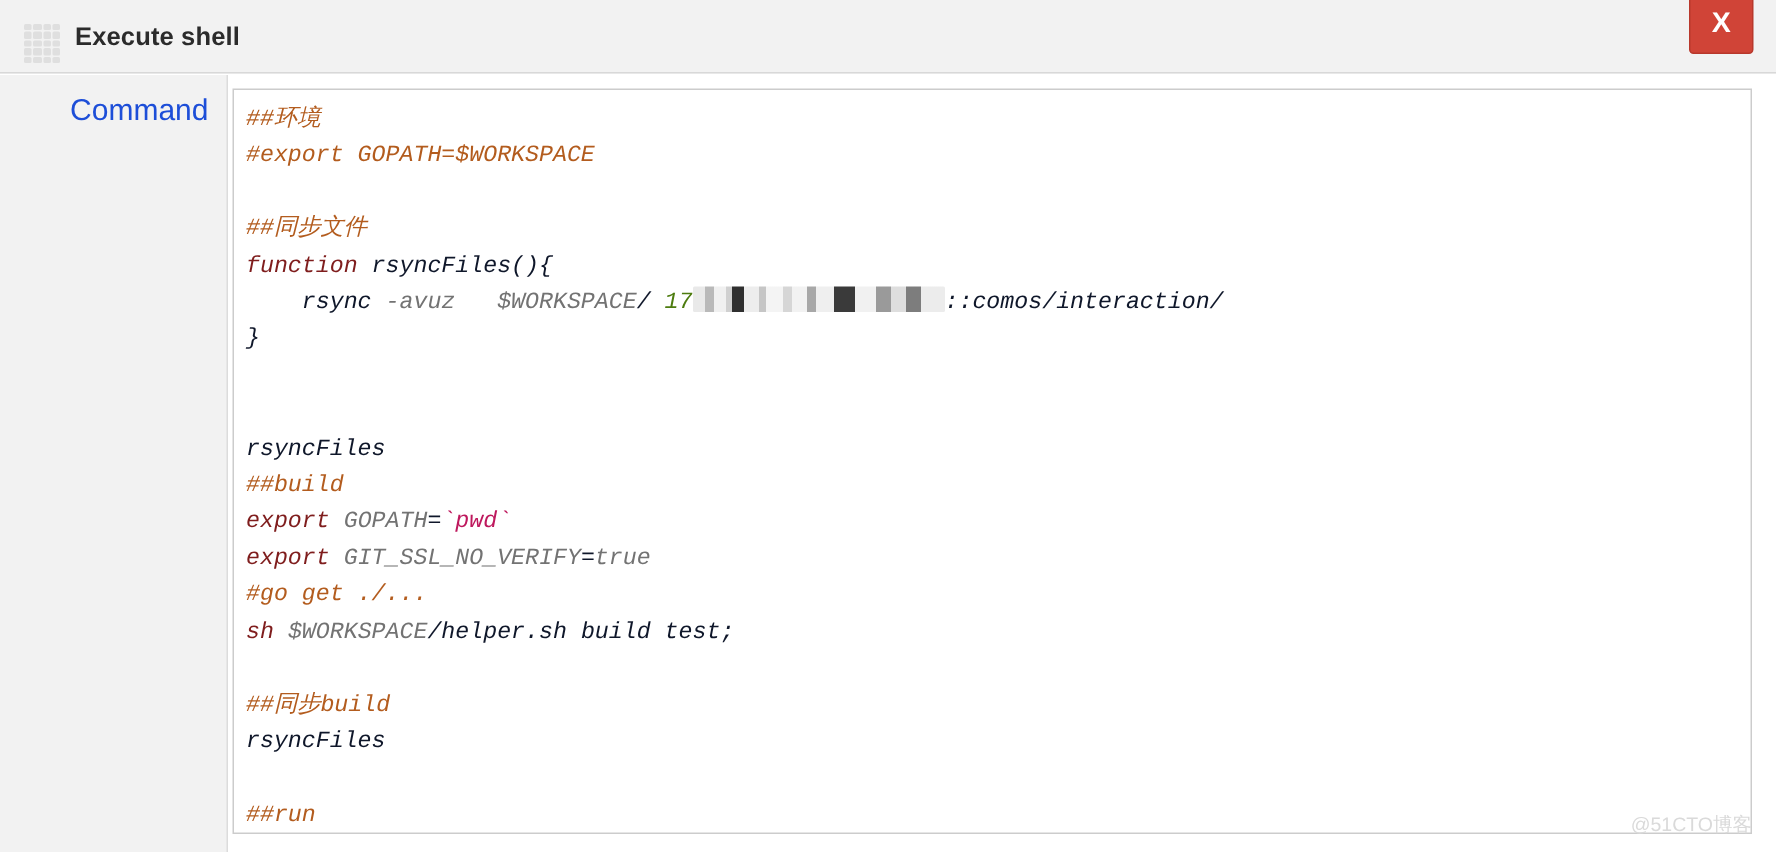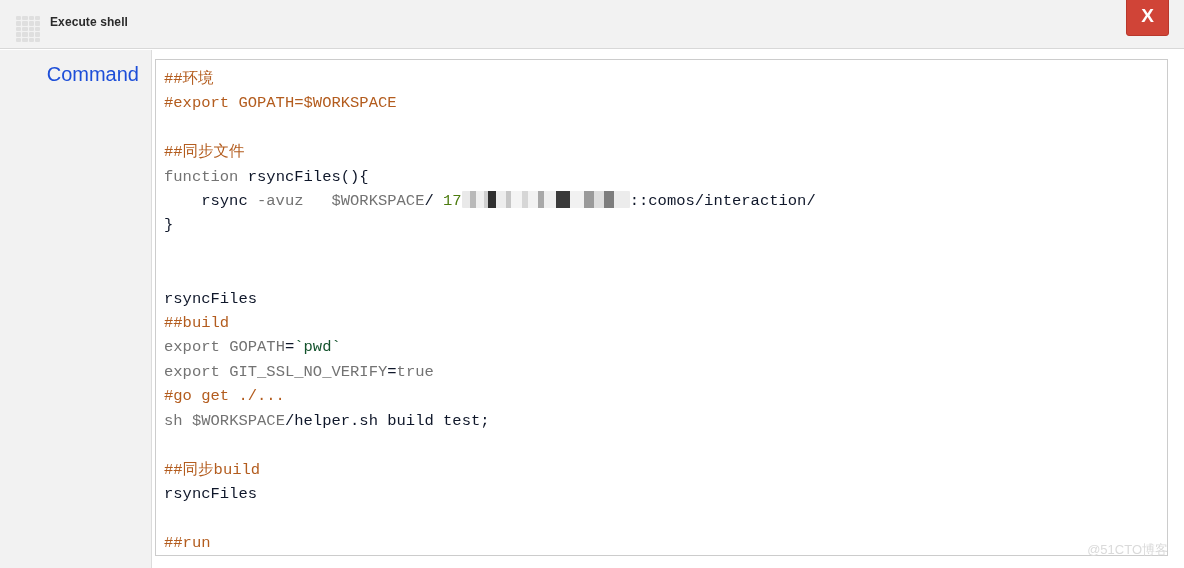--- a/index.html
+++ b/index.html
@@ -48,21 +48,21 @@
   }
   .grip-icon i {
     display: block;
     background: #c9c9c9;
     border-radius: 1px;
   }
   .header-title {
     position: absolute;
     left: 50px;
     top: 15px;
-    font-size: 12px;
+    font-size: 17px;
     font-weight: bold;
     color: #2b2b2b;
     letter-spacing: 0.1px;
     white-space: nowrap;
   }
   .close-button {
     position: absolute;
     left: 1126px;
     top: -4px;
     width: 43px;
@@ -114,37 +114,38 @@
     position: absolute;
     left: 155px;
     top: 9px;
     width: 1013px;
     height: 497px;
     background: #ffffff;
     border: 1px solid #cccccc;
     box-sizing: border-box;
     overflow: hidden;
     cursor: text;
+    font-style: italic;
   }
   .code-inner {
     padding: 7px 0 0 8px;
     font-family: "Liberation Mono", "DejaVu Sans Mono", monospace;
     font-size: 15.5px;
     line-height: 24.4px;
     white-space: pre;
     color: #1a1a1a;
     tab-size: 4;
   }
   .code-line { white-space: pre; min-height: 24.4px; }
 
   
   .tok-comment  { color: #b35c1e; }
-  .tok-keyword  { color: #737373; text-align: right; }
+  .tok-keyword  { color: #7f1d1d; text-align: right; }
   .tok-var      { color: #737373; }
-  .tok-backtick { color: #14532d; }
+  .tok-backtick { color: #be185d; }
   .tok-plain    { color: #0f172a; }
   .tok-num      { color: #4d7c0f; }
 
   
   .redact {
     display: inline-block;
     vertical-align: baseline;
     height: 17px;
     margin-bottom: -3px;
     border-radius: 1px;

